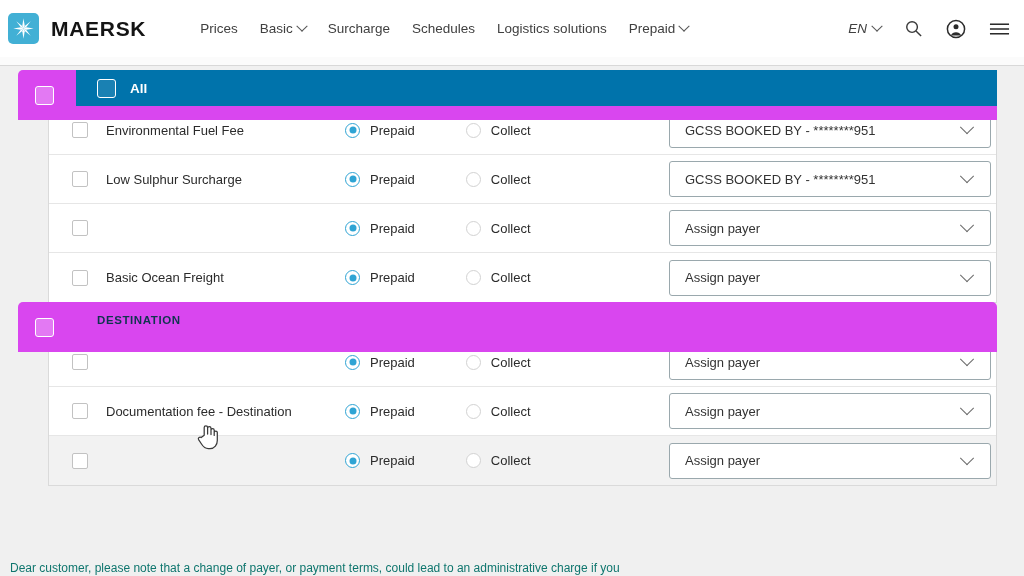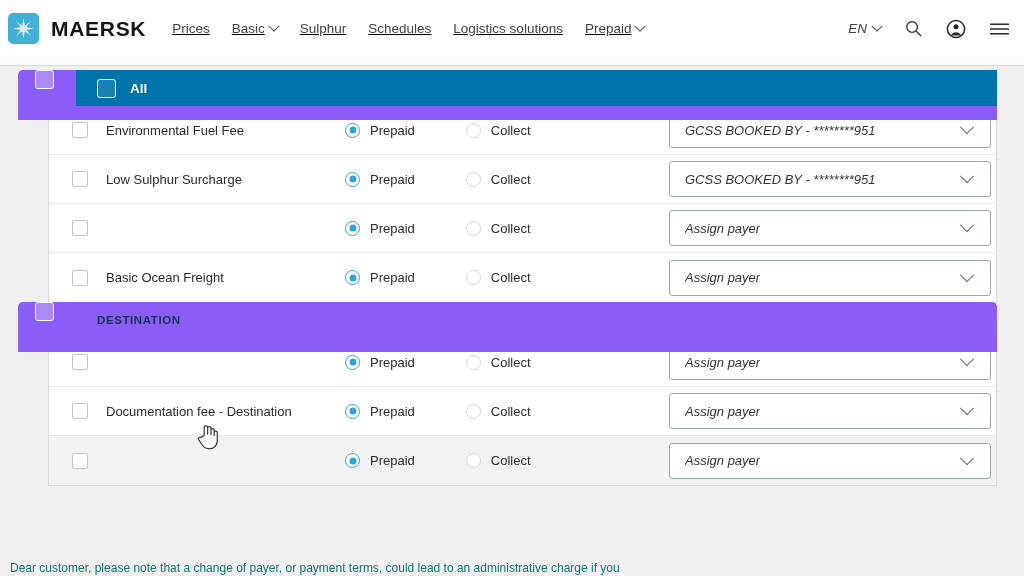--- a/index.html
+++ b/index.html
@@ -15,20 +15,21 @@
   
   .header {
     position: absolute;
     top: 0; left: 0;
     width: 1024px;
     height: 57px;
     background: #ffffff;
     display: flex;
     align-items: center;
     z-index: 30;
+    gap: 40px;
   }
   .logo-block {
     display: flex;
     align-items: center;
     margin-left: 8px;
   }
   .logo-tile {
     width: 31px; height: 31px;
     background: #42B0D5;
     border-radius: 5px;
@@ -40,23 +41,22 @@
     margin-left: 12px;
     font-size: 21px;
     font-weight: 700;
     letter-spacing: 0.7px;
     color: #141414;
     font-family: "Liberation Sans", sans-serif;
   }
   .nav {
     display: flex;
     align-items: flex-start;
-    margin-left: 26px;
+    margin-left: 14px;
     gap: 22px;
-    text-decoration: underline;
   }
   .nav-item {
     display: flex;
     align-items: center;
     gap: 5px;
     font-size: 13.5px;
     color: #404040;
     white-space: nowrap;
     cursor: pointer;
   }
@@ -96,24 +96,24 @@
     background: #fbfbfb;
     border-bottom: 1px solid #d8d8d8;
   }
 
   
   .group {
     position: absolute;
     left: 18px;
     width: 979px;
     height: 50px;
-    background: #8b5cf6;
+    background: #d946ef;
     border-radius: 5px 5px 0 0;
     display: flex;
-    align-items: flex-start;
+    align-items: center;
     z-index: 6;
   }
   .group-cb {
     width: 19px; height: 19px;
     margin-left: 17px;
     border: 1.6px solid #ffffff;
     border-radius: 3px;
     background: rgba(255,255,255,0.28);
     flex: none;
     cursor: pointer;
@@ -232,21 +232,20 @@
     position: absolute;
     right: 5px;
     width: 322px;
     height: 36px;
     background: #ffffff;
     border: 1px solid #9aa8ad;
     border-radius: 3px;
     display: flex;
     align-items: center;
     cursor: pointer;
-    font-style: italic;
   }
   .select-val {
     margin-left: 15px;
     font-size: 13px;
     color: #333333;
     white-space: nowrap;
     overflow: hidden;
   }
   .select-chev {
     position: absolute;
@@ -303,21 +302,21 @@
 
   <div class="nav">
     <div class="nav-item">
       <span>Prices</span>
     </div>
     <div class="nav-item">
       <span>Basic</span>
       <i class="chev"></i>
     </div>
     <div class="nav-item">
-      <span>Sulphur</span>
+      <span>Surcharge</span>
     </div>
     <div class="nav-item">
       <span>Schedules</span>
     </div>
     <div class="nav-item">
       <span>Logistics solutions</span>
     </div>
     <div class="nav-item">
       <span>Prepaid</span>
       <i class="chev"></i>

